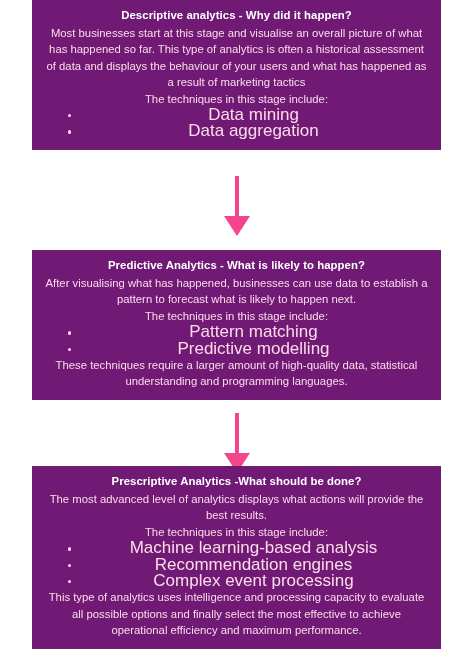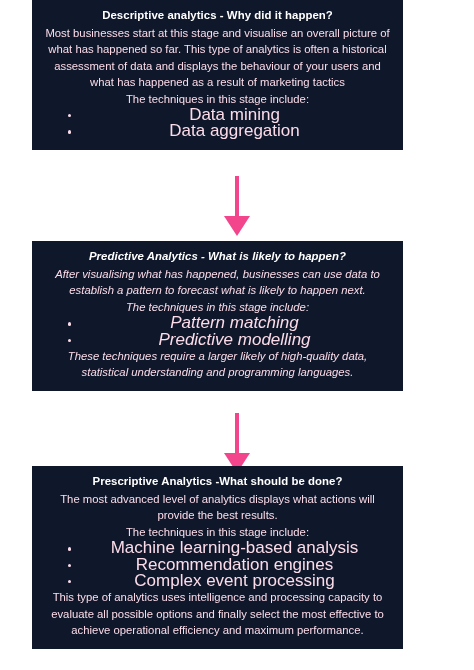--- a/index.html
+++ b/index.html
@@ -18,28 +18,28 @@
   .flow {
     position: relative;
     width: 474px;
     height: 670px;
     box-sizing: border-box;
   }
 
   .stage-card {
     position: absolute;
     left: 32px;
-    width: 371px;
+    width: 409px;
     box-sizing: border-box;
-    background: #0f172a;
+    background: #701a75;
     padding: 7px 12px 10px 12px;
   }
 
   #stage-1 { top: 0px; }
-  #stage-2 { top: 241px; font-style: italic; }
+  #stage-2 { top: 250px; }
   #stage-3 { top: 466px; }
 
   .stage-title {
     text-align: center;
     font-weight: bold;
     font-size: 11.4px;
     line-height: 16px;
     color: #ffffff;
     letter-spacing: 0.05px;
     margin: 0 0 2px 0;
@@ -127,21 +127,21 @@
 
   <div class="stage-card" id="stage-2">
     <p class="stage-title">Predictive Analytics - What is likely to happen?</p>
     <div class="stage-body">
       <p class="stage-para">After visualising what has happened, businesses can use data to establish a pattern to forecast what is likely to happen next.</p>
       <p class="stage-para">The techniques in this stage include:</p>
       <ul class="stage-bullets">
         <li>Pattern matching</li>
         <li>Predictive modelling</li>
       </ul>
-      <p class="stage-para">These techniques require a larger likely of high-quality data, statistical understanding and programming languages.</p>
+      <p class="stage-para">These techniques require a larger amount of high-quality data, statistical understanding and programming languages.</p>
     </div>
   </div>
 
   <div class="connector" id="connector-2">
     <svg width="474" height="62" viewBox="0 0 474 62">
       <rect x="235" y="0" width="4" height="42" fill="#F2458C"></rect>
       <polygon points="224,40 250,40 237,60" fill="#F2458C"></polygon>
     </svg>
   </div>
 

